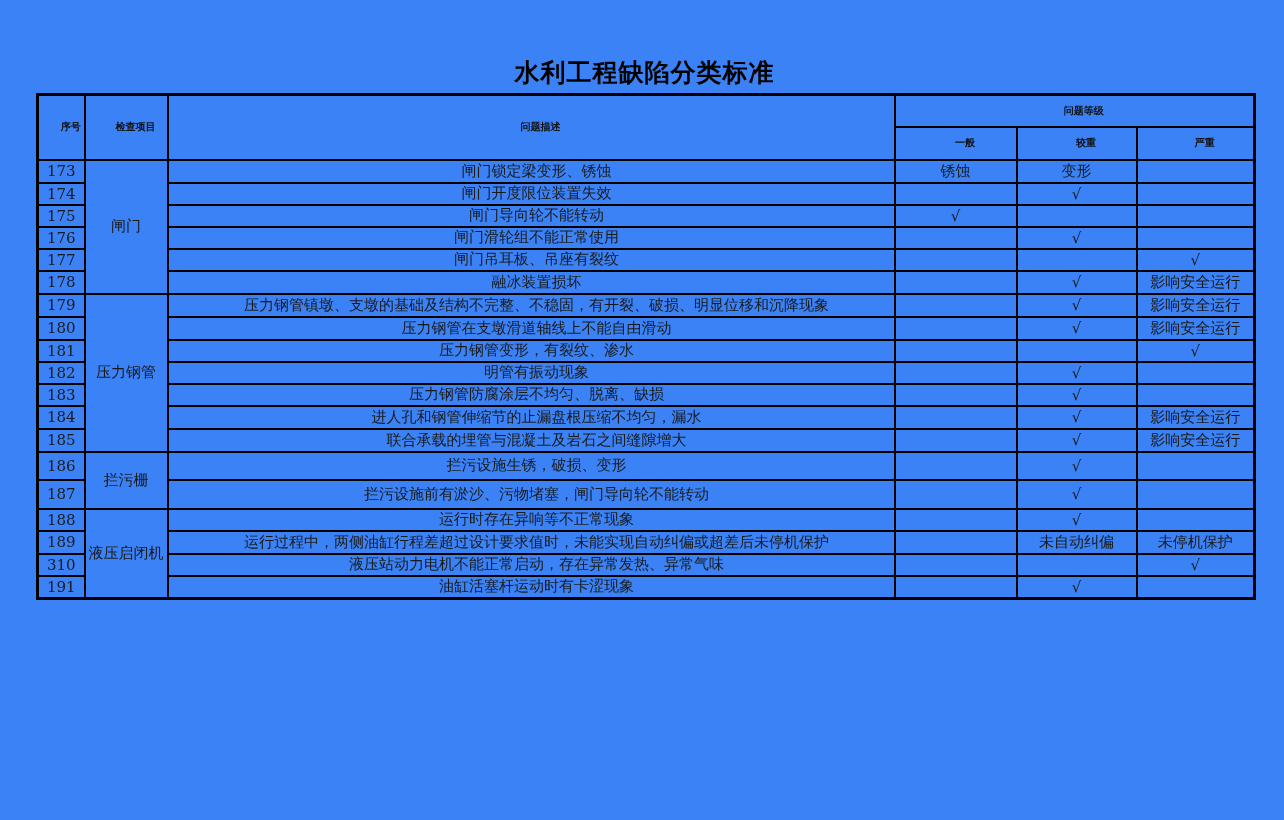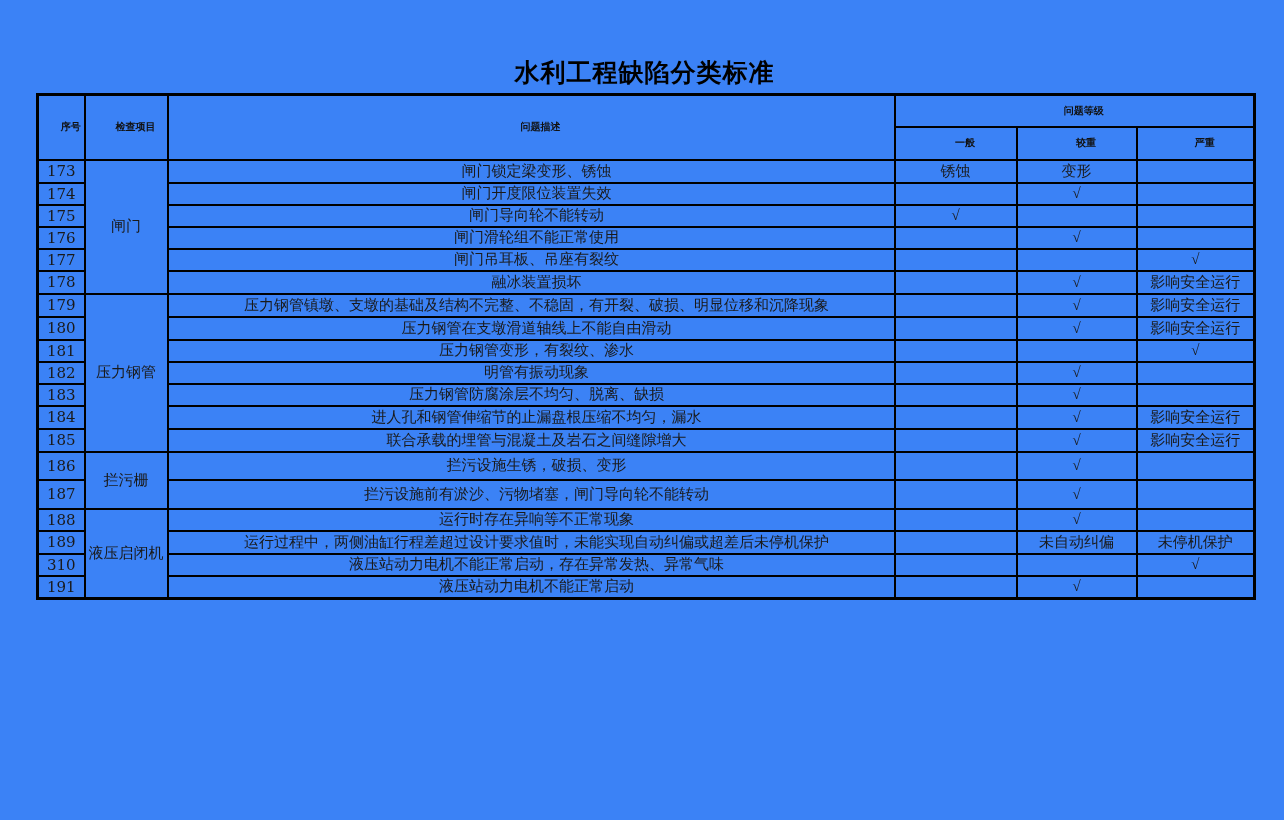--- a/index.html
+++ b/index.html
@@ -59,21 +59,21 @@
   }
   tr.hdr-row-1 { height: 32px; }
   tr.hdr-row-2 { height: 33px; }
   tbody tr { height: 18px; }
   td.cell-desc {
     text-align: left;
     padding: 0 0 0 11px;
   }
   td.cell-no { font-size: 14px; }
   td.cell-item { font-size: 15px; letter-spacing: 0px; padding: 18px 1px; }
-  td.cell-grade { font-size: 14px; font-family: Liberation Serif, serif; }
+  td.cell-grade { font-size: 14px; }
 </style>
 </head>
 <body>
 
 <div class="page">
 
   <div class="doc-title">水利工程缺陷分类标准</div>
 
   <table class="defect-table">
     <colgroup>
@@ -223,21 +223,21 @@
         </tr>
         <tr>
           <td class="cell-no">310</td>
           <td class="cell-desc">液压站动力电机不能正常启动，存在异常发热、异常气味</td>
           <td class="cell-grade"></td>
           <td class="cell-grade"></td>
           <td class="cell-grade">√</td>
         </tr>
         <tr>
           <td class="cell-no">191</td>
-          <td class="cell-desc">液压站动力电机不能正常启动</td>
+          <td class="cell-desc">油缸活塞杆运动时有卡涩现象</td>
           <td class="cell-grade"></td>
           <td class="cell-grade">√</td>
           <td class="cell-grade"></td>
         </tr>
       </tbody>
   </table>
 
 </div>
 
 </body></html>

